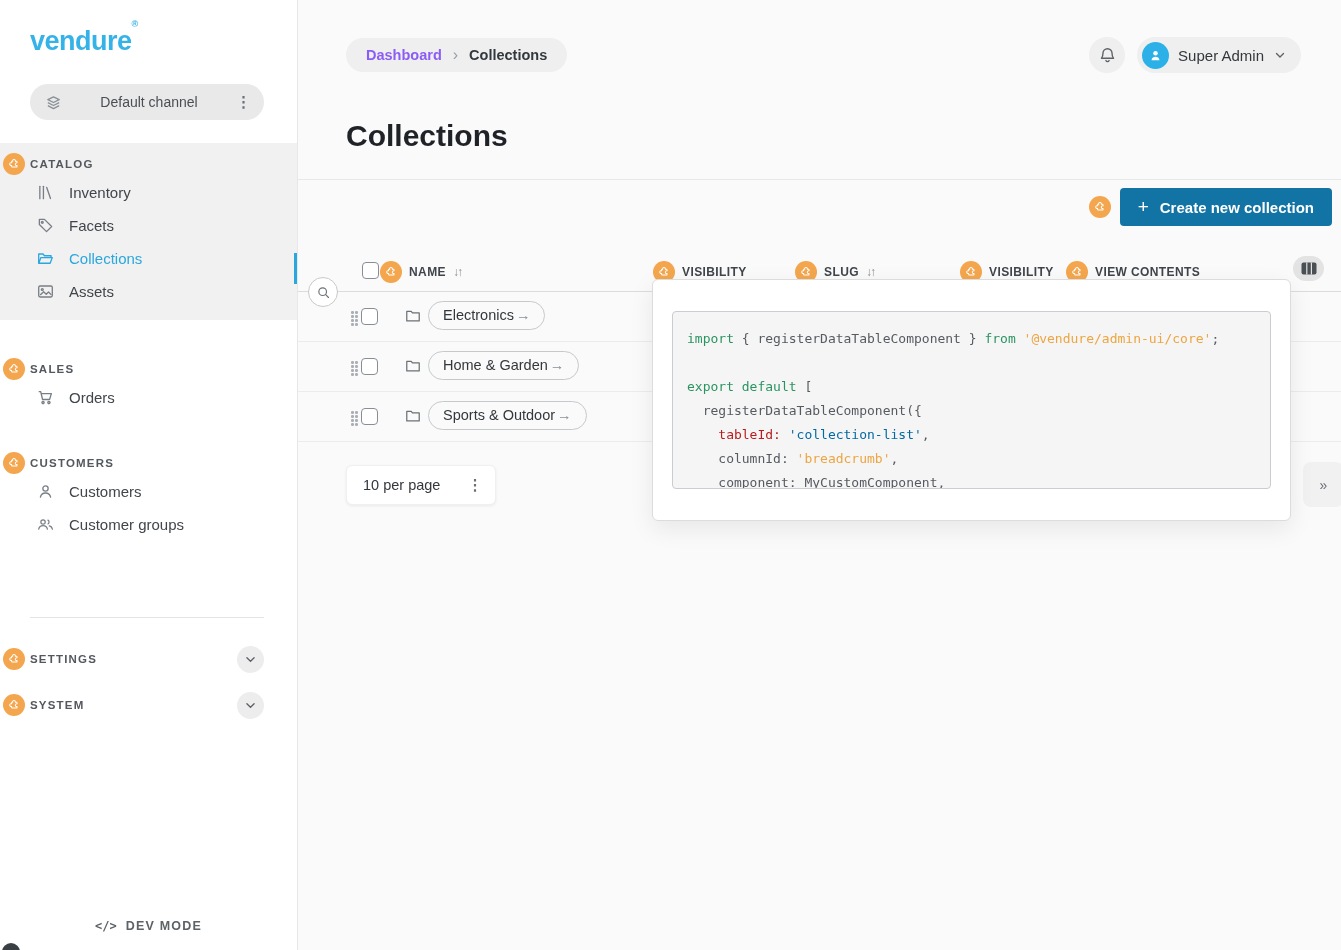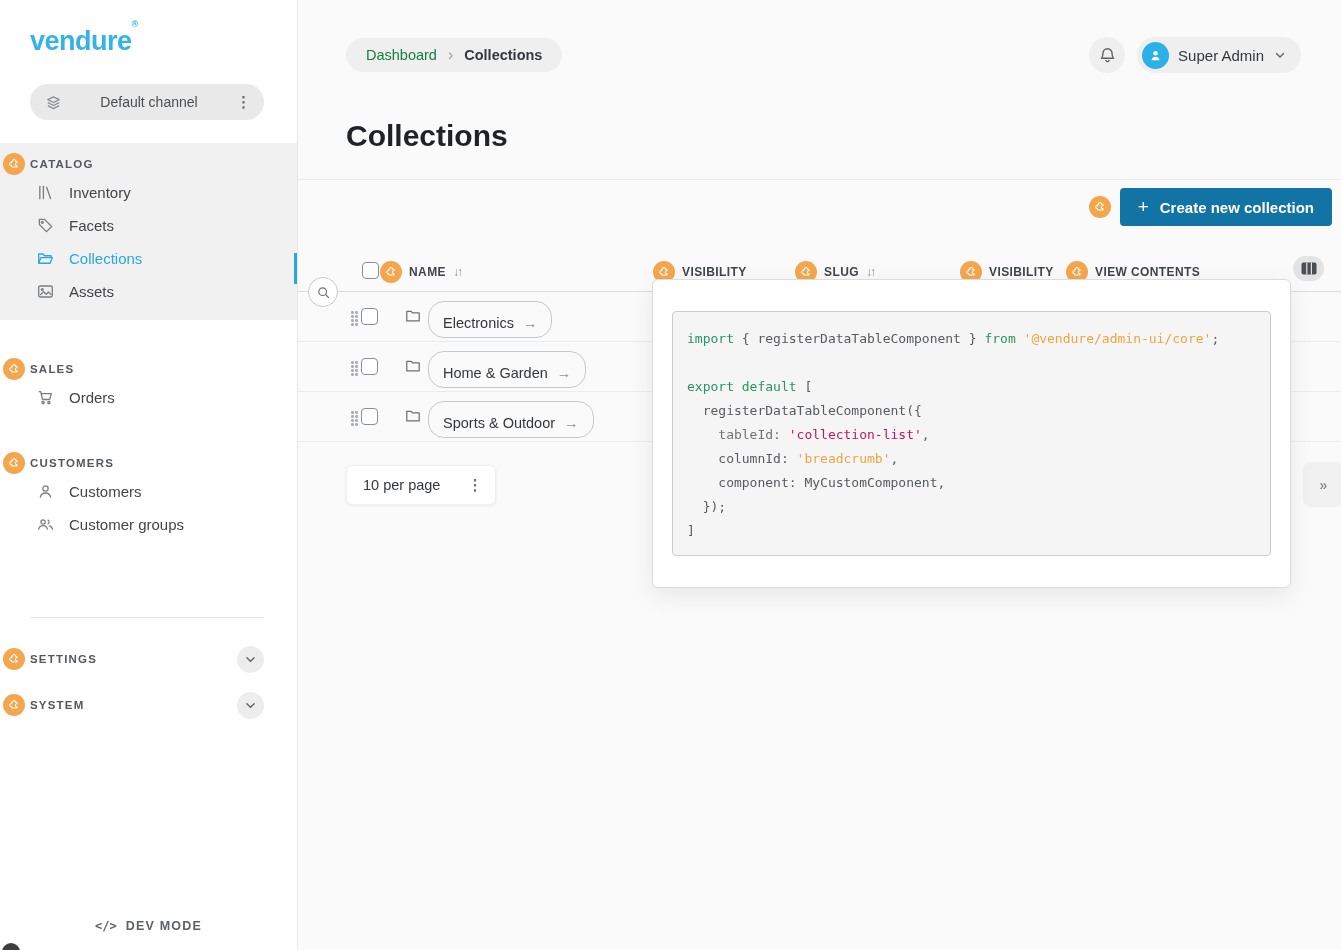--- a/index.html
+++ b/index.html
@@ -32,21 +32,21 @@
   .collapse-row + .collapse-row { margin-top:20px; }
   .chev-btn { margin-left:auto; width:27px; height:27px; border-radius:50%; background:#ededed; border:none; display:flex; align-items:center; justify-content:center; color:#5d6266; cursor:pointer; }
   .devmode { position:absolute; bottom:17px; left:0; right:0; display:flex; justify-content:center; align-items:center; gap:9px; color:#5d6266; font-size:12.5px; letter-spacing:1.2px; font-weight:600; cursor:pointer; }
   .devmode .code-glyph { font-family:"DejaVu Sans Mono", monospace; font-size:12px; letter-spacing:0; }
   .corner-peek { position:absolute; left:2px; bottom:-11px; width:18px; height:18px; border-radius:50%; background:#3a3f44; }
 
   
   .main { position:absolute; left:298px; top:0; right:0; bottom:0; }
   .topbar { display:flex; justify-content:space-between; align-items:center; padding:37px 40px 0 48px; }
   .crumb-pill { background:#efefef; border-radius:17px; height:34px; display:flex; align-items:center; gap:11px; padding:0 20px; font-size:14.5px; }
-  .crumb-item { color:#15803d; font-weight:400; cursor:pointer; }
+  .crumb-item { color:#8b5cf6; font-weight:700; cursor:pointer; }
   .crumb-item.current { color:#33383d; font-weight:600; }
   .crumb-sep { color:#9aa0a6; font-size:16px; }
   .top-right { display:flex; align-items:center; gap:12px; }
   .icon-circle { width:36px; height:36px; border-radius:50%; background:#efefef; border:none; display:flex; align-items:center; justify-content:center; color:#5d6266; cursor:pointer; }
   .user-pill { height:36px; background:#efefef; border-radius:18px; display:flex; align-items:center; gap:9px; padding:0 14px 0 5px; cursor:pointer; }
   .avatar { width:27px; height:27px; border-radius:50%; background:#2bb0e8; display:flex; align-items:center; justify-content:center; }
   .user-name { font-size:15px; color:#33383d; font-weight:500; }
   .user-chev { color:#5d6266; display:flex; }
 
   .page-title { margin:46px 0 0 48px; font-size:30px; font-weight:700; color:#1f2328; }
@@ -70,29 +70,29 @@
   .checkbox { width:17px; height:17px; border:1.5px solid #878e95; border-radius:4px; background:#fff; cursor:pointer; }
   .thead .checkbox { position:absolute; left:64px; top:10px; }
   .search-fab { position:absolute; left:10px; top:25px; width:30px; height:30px; border-radius:50%; background:#fff; border:1px solid #c9c9c9; display:flex; align-items:center; justify-content:center; color:#6b7176; z-index:2; cursor:pointer; }
 
   .trow { position:relative; height:50px; border-bottom:1px solid #ececec; }
   .trow .drag { position:absolute; left:53px; top:19px; display:grid; grid-template-columns:repeat(2,4px); grid-auto-rows:4px; cursor:grab; }
   .trow .drag i { width:2.5px; height:2.5px; background:#a9afb4; border-radius:50%; }
   .trow .checkbox { position:absolute; left:63px; top:16px; }
   .trow .row-folder { position:absolute; left:107px; top:16px; color:#6b7176; }
   .trow .pill { position:absolute; left:130px; top:9px; }
-  .pill { display:inline-flex; align-items:center; gap:9px; border:1px solid #c6c9cc; border-radius:16px; padding:13px 14px 6px; font-size:14.5px; color:#33383d; background:transparent; cursor:pointer; }
+  .pill { display:inline-flex; align-items:center; gap:2px; border:1px solid #c6c9cc; border-radius:16px; padding:5px 14px 6px; font-size:14.5px; color:#33383d; background:transparent; cursor:pointer; }
   .pill .arrow { color:#8a9096; }
 
   .pagination-row { margin:23px 0 0 48px; }
   .per-page-card { display:inline-flex; align-items:center; gap:27px; background:#fff; border:1px solid #f0f0f0; border-radius:6px; padding:10px 13px 10px 16px; box-shadow:0 1px 3px rgba(0,0,0,0.07); font-size:14.5px; color:#33383d; cursor:pointer; }
   .next-btn { position:absolute; left:1303px; top:462px; width:41px; height:45px; background:#f1f1f1; border:none; border-radius:8px; color:#6a7075; font-size:14px; cursor:pointer; }
 
   
-  .code-popup { position:absolute; left:652px; top:279px; width:639px; height:309px; background:#fff; border:1px solid #dcdcdc; border-radius:6px; box-shadow:0 8px 24px rgba(0,0,0,0.08); padding:31px 19px; z-index:5; }
+  .code-popup { position:absolute; left:652px; top:279px; width:639px; height:242px; background:#fff; border:1px solid #dcdcdc; border-radius:6px; box-shadow:0 8px 24px rgba(0,0,0,0.08); padding:31px 19px; z-index:5; }
   .code-block { width:100%; height:100%; background:#f5f5f6; border:1px solid #c9cdd1; border-radius:4px; padding:15px 14px; font-family:"DejaVu Sans Mono", monospace; font-size:13px; line-height:24px; overflow:hidden; }
   .code-line { white-space:pre; }
 
   svg { display:block; }
 </style>
 </head>
 <body>
 
 <div class="app">
 
@@ -445,21 +445,21 @@
   </main>
 
   <button class="next-btn">»</button>
 
   <div class="code-popup">
     <div class="code-block">
         <div class="code-line"><span style="color: rgb(42, 148, 97);">import</span><span style="color: rgb(86, 91, 96);"> { registerDataTableComponent } </span><span style="color: rgb(42, 148, 97);">from</span><span style="color: rgb(86, 91, 96);"> </span><span style="color: rgb(237, 165, 63);">'@vendure/admin-ui/core'</span><span style="color: rgb(86, 91, 96);">;</span></div>
         <div class="code-line">&nbsp;</div>
         <div class="code-line"><span style="color: rgb(42, 148, 97);">export</span><span style="color: rgb(86, 91, 96);"> </span><span style="color: rgb(42, 148, 97);">default</span><span style="color: rgb(86, 91, 96);"> [</span></div>
         <div class="code-line"><span style="color: rgb(86, 91, 96);">  registerDataTableComponent({</span></div>
-        <div class="code-line"><span style="color: #737373;">    tableId: </span><span style="color: #be185d;">'collection-list'</span><span style="color: rgb(86, 91, 96);">,</span></div>
+        <div class="code-line"><span style="color: #b91c1c;">    tableId: </span><span style="color: #0369a1;">'collection-list'</span><span style="color: rgb(86, 91, 96);">,</span></div>
         <div class="code-line"><span style="color: rgb(86, 91, 96);">    columnId: </span><span style="color: rgb(237, 165, 63);">'breadcrumb'</span><span style="color: rgb(86, 91, 96);">,</span></div>
         <div class="code-line"><span style="color: rgb(86, 91, 96);">    component: MyCustomComponent,</span></div>
         <div class="code-line"><span style="color: rgb(86, 91, 96);">  });</span></div>
         <div class="code-line"><span style="color: rgb(86, 91, 96);">]</span></div>
       </div>
   </div>
 
 </div>
 
 </body></html>

